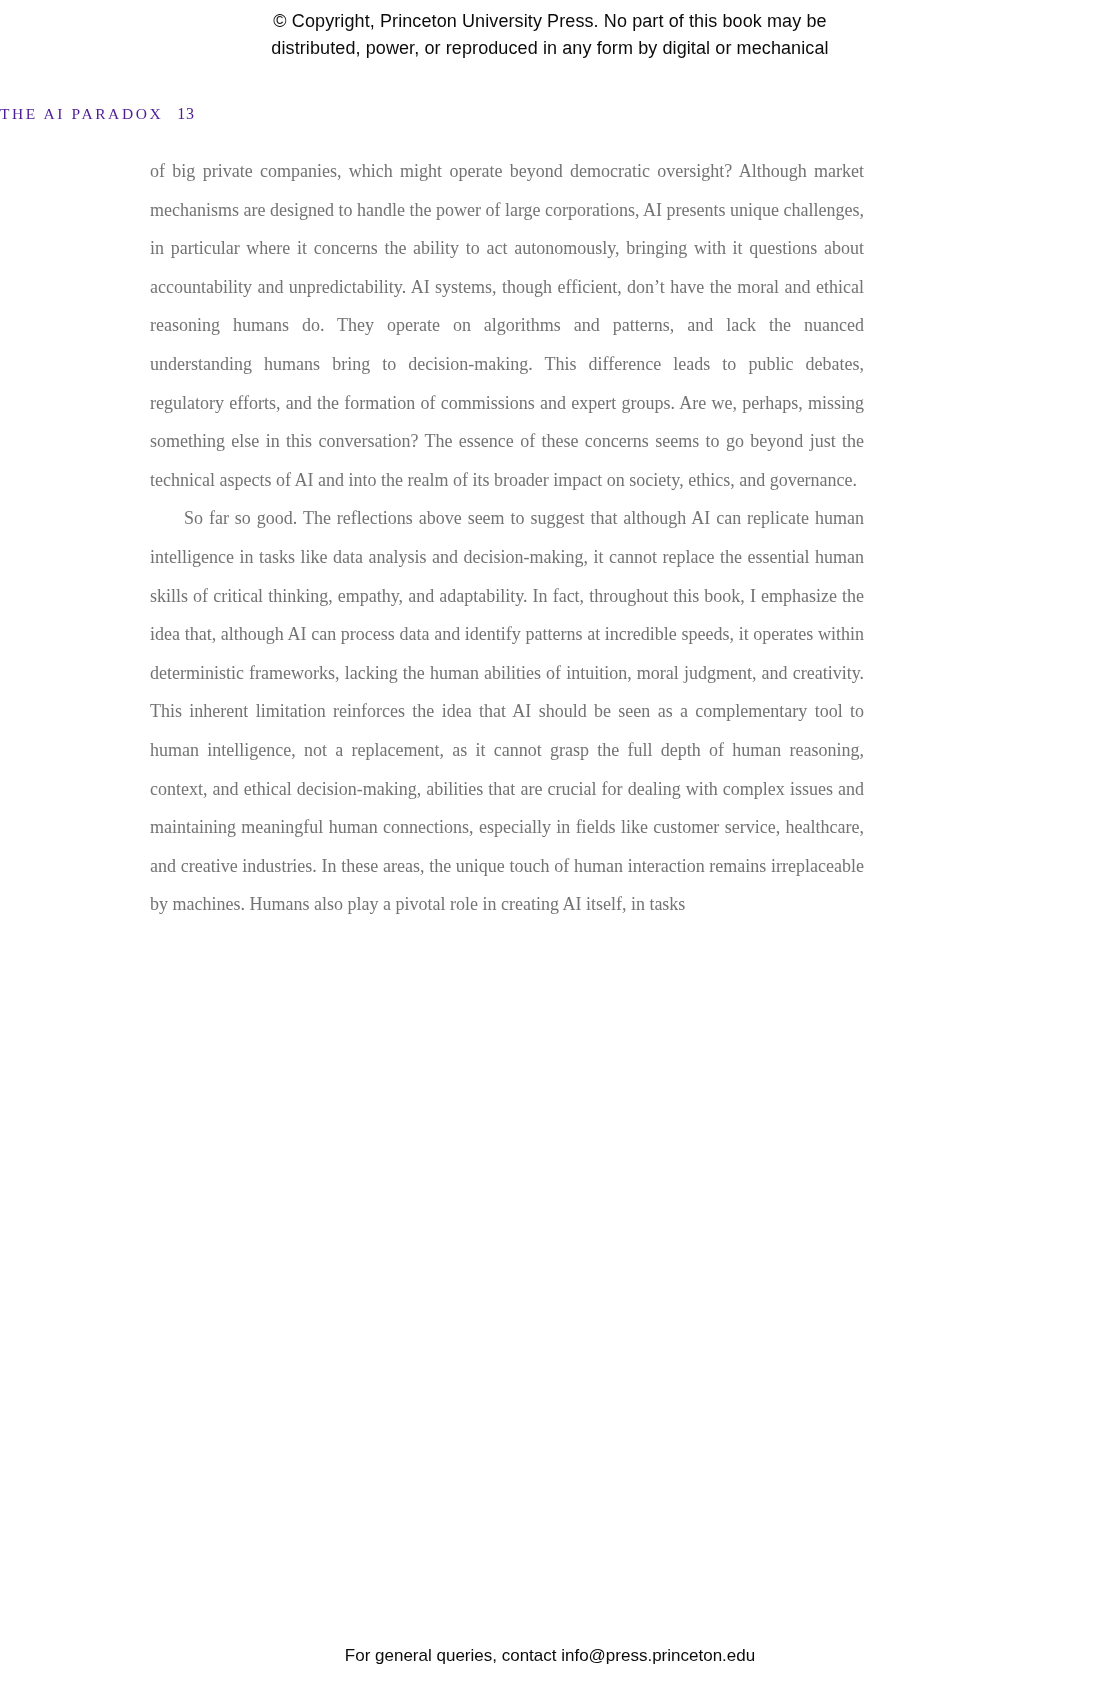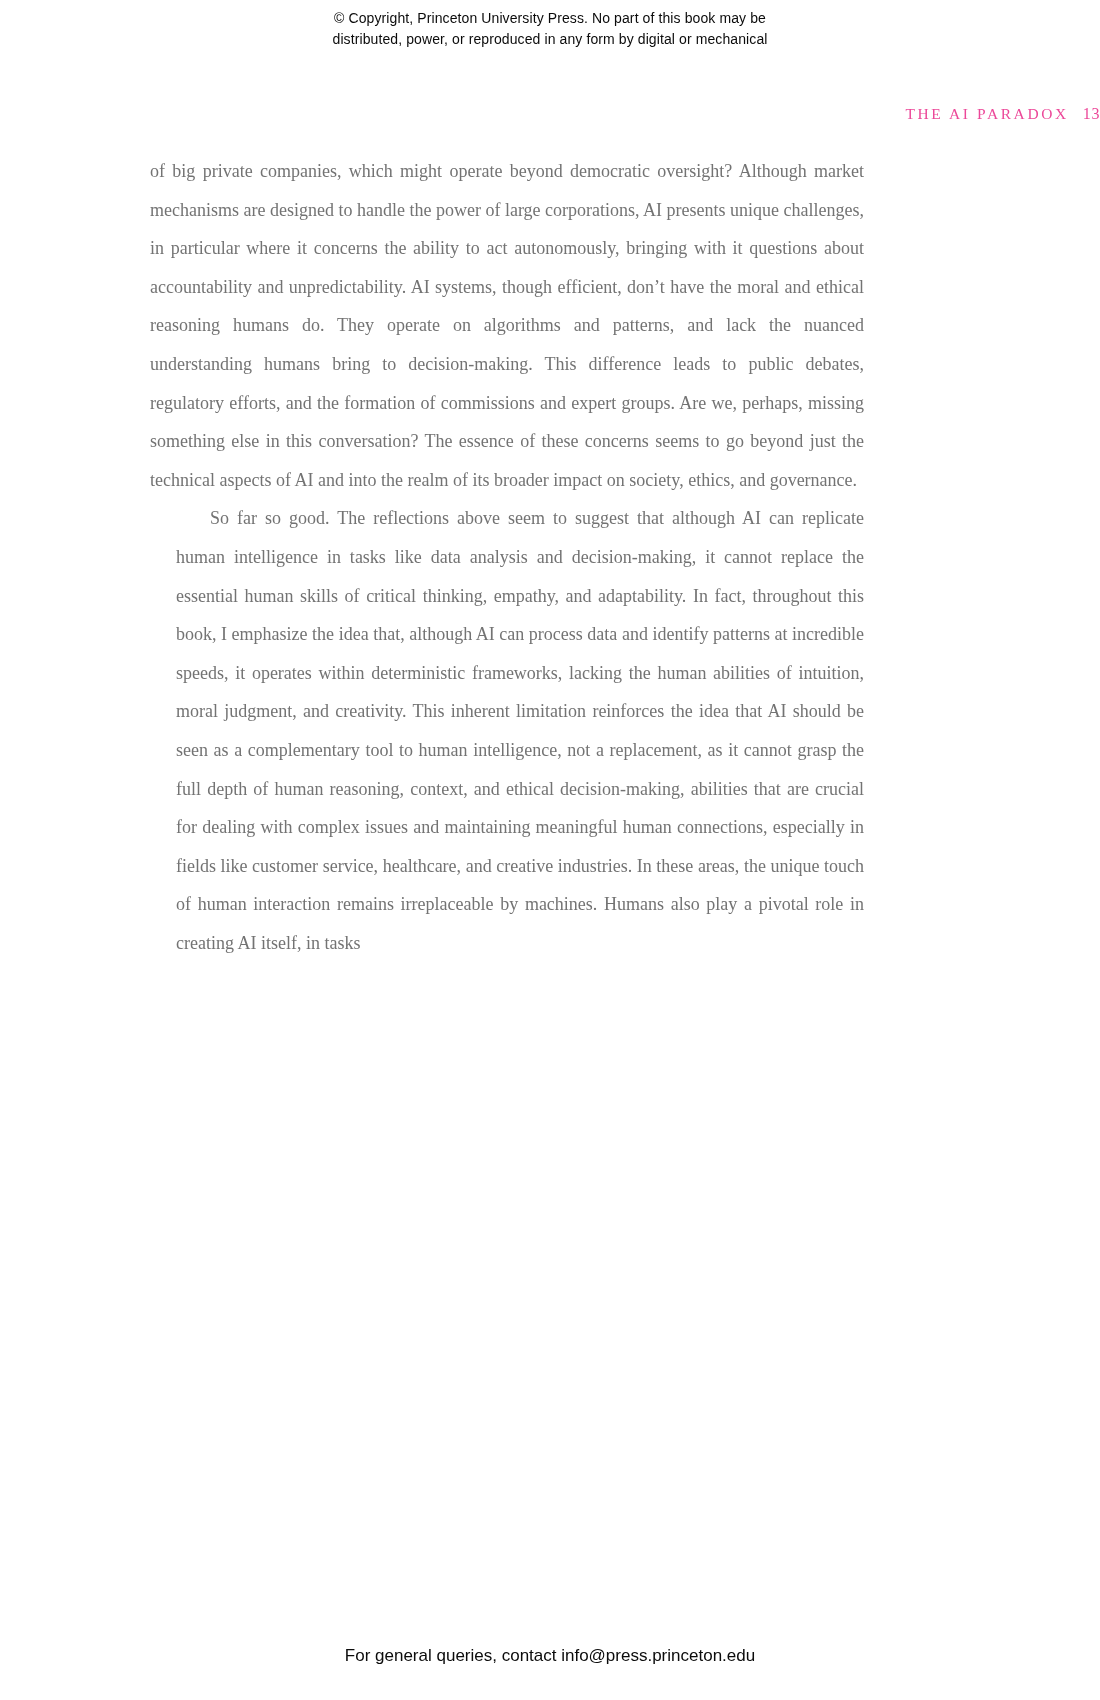--- a/index.html
+++ b/index.html
@@ -22,41 +22,41 @@
   }
 
   
   .copyright-notice {
     position: absolute;
     top: 8px;
     left: 0;
     width: 1100px;
     text-align: center;
     font-family: "Liberation Sans", sans-serif;
-    font-size: 14px;
+    font-size: 18px;
     line-height: 1.5;
     color: #0b0b0b;
     letter-spacing: 0.1px;
   }
   .copyright-notice .cline {
     display: block;
     white-space: pre;
   }
 
   
   .running-head {
     position: absolute;
     top: 105px;
     left: 0;
     width: 1100px;
-    text-align: right;
+    text-align: left;
     font-family: "Liberation Serif", serif;
     font-size: 15.5px;
     letter-spacing: 2.6px;
-    color: #ec4899;
+    color: #4c1d95;
   }
   .running-head .rh-title {
     text-transform: uppercase;
   }
   .running-head .rh-folio {
     margin-left: 14px;
     letter-spacing: 0.6px;
     font-size: 16px;
   }
 
@@ -72,21 +72,20 @@
     text-justify: inter-word;
     color: #737373;
     hyphens: manual;
   }
   .para {
     margin: 0;
     text-align: justify;
   }
   .para.indent {
     text-indent: 34px;
-    margin-left: 26px;
   }
   
   .para:last-child {
     text-align: justify;
   }
 
   
   .footer-note {
     position: absolute;
     bottom: 34px;

